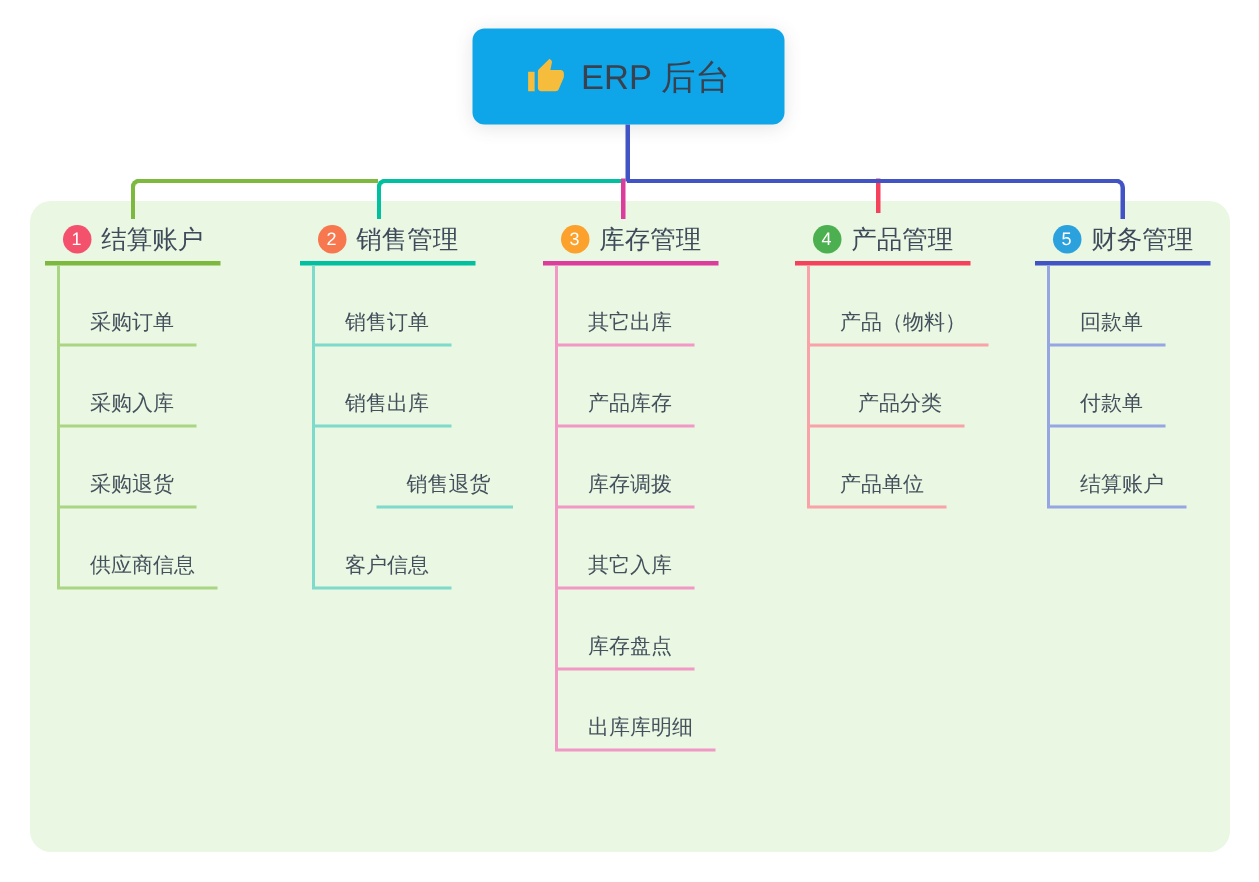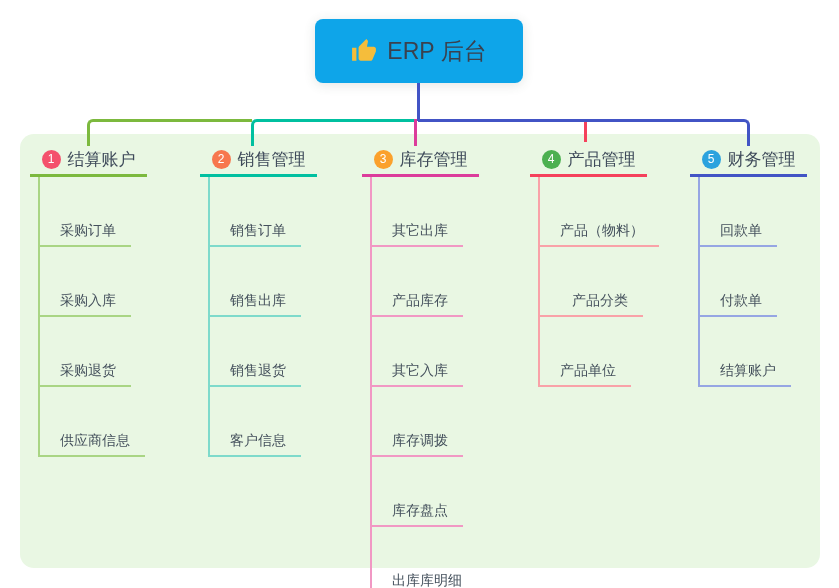--- a/index.html
+++ b/index.html
@@ -12,21 +12,21 @@
   .thumb{display:flex;align-items:center;}
   .root-title{font-size:23px;color:#3A414E;font-weight:500;white-space:nowrap;}
   .cline{position:absolute;box-sizing:border-box;}
   .branch{position:absolute;top:144px;width:117px;}
   .bhead{display:flex;align-items:center;justify-content:center;gap:7px;height:33px;
          box-sizing:border-box;border-bottom:3px solid;cursor:pointer;}
   .badge{width:19px;height:19px;border-radius:50%;color:#fff;font-size:12px;line-height:19px;
          text-align:center;flex:0 0 auto;font-weight:500;}
   .btitle{font-size:17px;color:#3E4A5A;white-space:nowrap;}
   .bitems{margin-left:8px;border-left:2px solid;width:max-content;}
-  .bitem{height:70px;display:flex;align-items:flex-end;}
+  .bitem{height:54px;display:flex;align-items:flex-end;}
   .bitem-label{display:inline-block;padding:0 15px 5px 20px;border-bottom:2px solid;
                font-size:14px;color:#44505C;white-space:nowrap;cursor:pointer;}
 </style>
 </head>
 <body>
 
 <div class="canvas" id="canvas">
   <div class="panel" style="background: rgb(233, 247, 227);"></div>
   <div class="root-node">
     <span class="thumb">
@@ -68,44 +68,44 @@
         <span class="btitle">销售管理</span>
       </div>
       <div class="bitems" style="border-left-color: rgb(126, 218, 203);">
         <div class="bitem">
           <span class="bitem-label" style="border-bottom-color: rgb(126, 218, 203);">销售订单</span>
         </div>
         <div class="bitem">
           <span class="bitem-label" style="border-bottom-color: rgb(126, 218, 203);">销售出库</span>
         </div>
         <div class="bitem">
-          <span class="bitem-label" style="border-bottom-color: rgb(126, 218, 203);">销售退货</span>
+          <span class="bitem-label" style="border-bottom-color: rgb(126, 218, 203); margin-left: 41px;">销售退货</span>
         </div>
         <div class="bitem">
           <span class="bitem-label" style="border-bottom-color: rgb(126, 218, 203); margin-top: 28px;">客户信息</span>
         </div>
       </div>
     </div>
     <div class="branch" style="left: 362px;">
       <div class="bhead" style="border-bottom-color: rgb(220, 60, 155);">
         <span class="badge" style="background: rgb(251, 161, 44);">3</span>
         <span class="btitle">库存管理</span>
       </div>
       <div class="bitems" style="border-left-color: rgb(241, 152, 196);">
         <div class="bitem">
           <span class="bitem-label" style="border-bottom-color: rgb(241, 152, 196);">其它出库</span>
         </div>
         <div class="bitem">
           <span class="bitem-label" style="border-bottom-color: rgb(241, 152, 196);">产品库存</span>
         </div>
         <div class="bitem">
-          <span class="bitem-label" style="border-bottom-color: rgb(241, 152, 196);">其它入库</span>
+          <span class="bitem-label" style="border-bottom-color: rgb(241, 152, 196);">库存调拨</span>
         </div>
         <div class="bitem">
-          <span class="bitem-label" style="border-bottom-color: rgb(241, 152, 196);">库存调拨</span>
+          <span class="bitem-label" style="border-bottom-color: rgb(241, 152, 196);">其它入库</span>
         </div>
         <div class="bitem">
           <span class="bitem-label" style="border-bottom-color: rgb(241, 152, 196);">库存盘点</span>
         </div>
         <div class="bitem">
           <span class="bitem-label" style="border-bottom-color: rgb(241, 152, 196);">出库库明细</span>
         </div>
       </div>
     </div>
     <div class="branch" style="left: 530px;">

